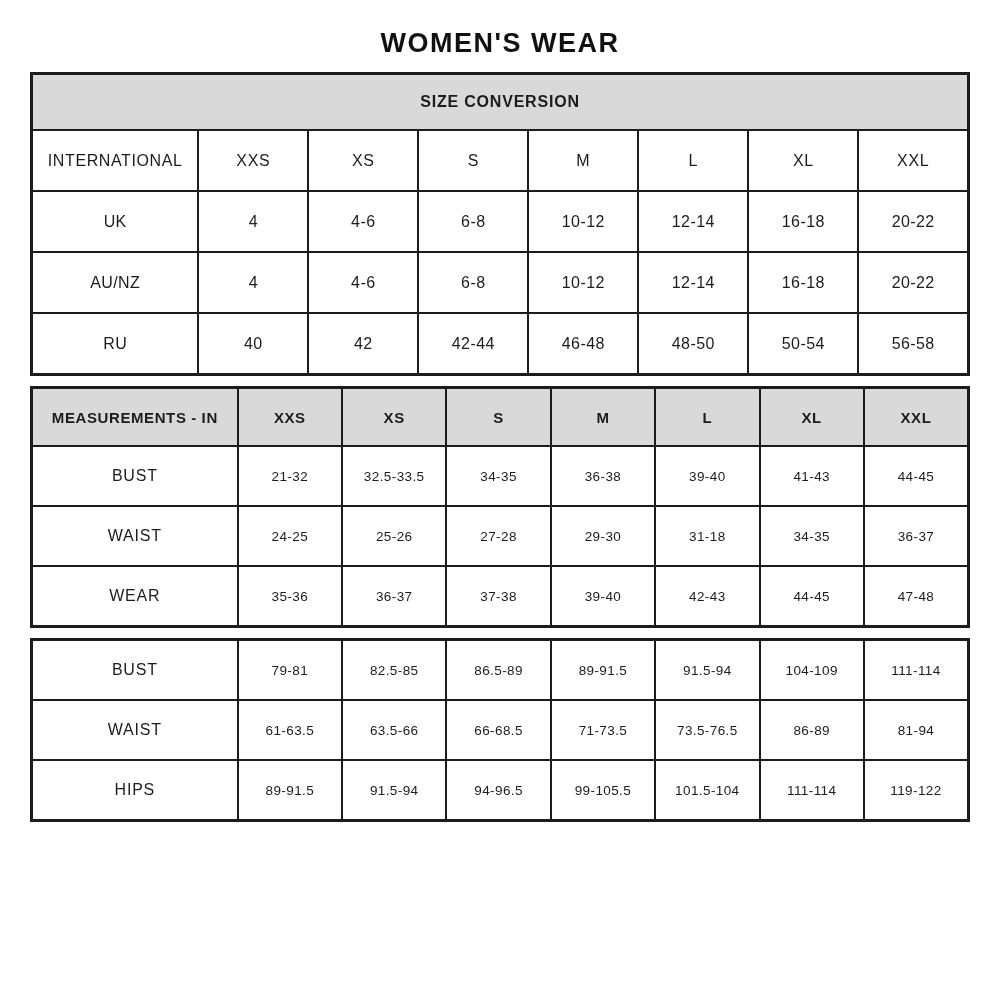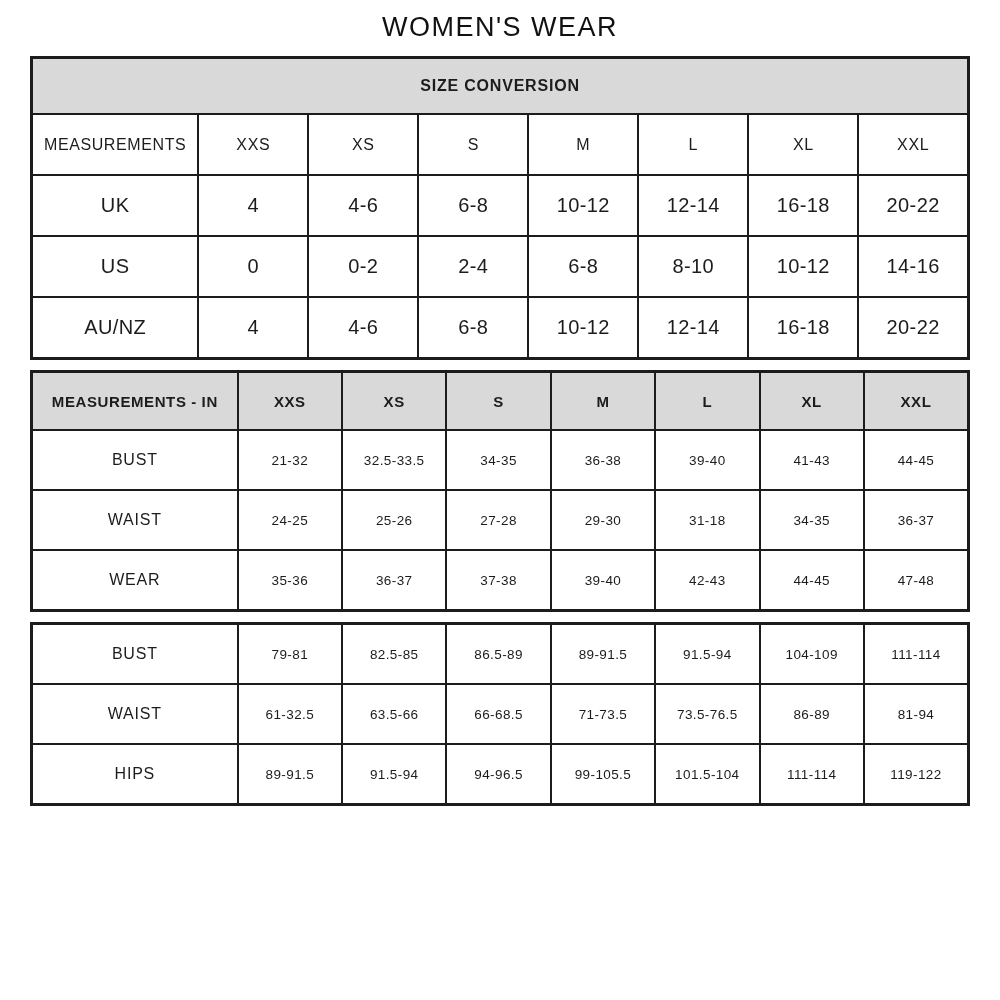--- a/index.html
+++ b/index.html
@@ -14,23 +14,23 @@
   }
   .page {
     width: 1000px;
     height: 1000px;
     box-sizing: border-box;
     padding-top: 12px;
   }
   .page-title {
     text-align: center;
     font-size: 27px;
-    font-weight: normal;
+    font-weight: bold;
     letter-spacing: 1.5px;
-    margin: 0 0 13px 0;
+    margin: 16px 0 13px 0;
     color: #111111;
   }
   table.sheet {
     width: 940px;
     margin: 4px auto;
     border-collapse: collapse;
     table-layout: fixed;
     text-align: center;
     border: 3px solid #1c1c1c;
   }
@@ -46,21 +46,21 @@
     font-size: 16px;
     height: 50px;
     letter-spacing: 0.8px;
   }
   #size-table .head-row td {
     font-size: 16px;
     height: 55px;
     letter-spacing: 0.6px;
   }
   #size-table .data-row td {
-    font-size: 20px;
+    font-size: 16px;
     height: 55px;
   }
   
   table.meas { margin-top: 10px; }
   table.meas .head-row td {
     background: #d9d9d9;
     font-weight: bold;
     font-size: 15px;
     height: 52px;
     letter-spacing: 0.6px;
@@ -91,58 +91,58 @@
       <col style="width:11.74%">
         <col style="width:11.74%">
         <col style="width:11.74%">
         <col style="width:11.76%">
     </colgroup>
     <tbody>
       <tr class="banner-row">
         <td colspan="8">SIZE CONVERSION</td>
       </tr>
       <tr class="head-row">
-        <td>MEASUREMENTS</td>
+        <td>INTERNATIONAL</td>
         <td>XXS</td>
         <td>XS</td>
         <td>S</td>
         <td>M</td>
         <td>L</td>
         <td>XL</td>
         <td>XXL</td>
       </tr>
       <tr class="data-row">
         <td class="rowlabel">UK</td>
         <td>4</td>
         <td>4-6</td>
         <td>6-8</td>
         <td>10-12</td>
         <td>12-14</td>
         <td>16-18</td>
         <td>20-22</td>
       </tr>
       <tr class="data-row">
-        <td class="rowlabel">US</td>
-        <td>0</td>
-        <td>0-2</td>
-        <td>2-4</td>
-        <td>6-8</td>
-        <td>8-10</td>
-        <td>10-12</td>
-        <td>14-16</td>
-      </tr>
-      <tr class="data-row">
         <td class="rowlabel">AU/NZ</td>
         <td>4</td>
         <td>4-6</td>
         <td>6-8</td>
         <td>10-12</td>
         <td>12-14</td>
         <td>16-18</td>
         <td>20-22</td>
+      </tr>
+      <tr class="data-row">
+        <td class="rowlabel">RU</td>
+        <td>40</td>
+        <td>42</td>
+        <td>42-44</td>
+        <td>46-48</td>
+        <td>48-50</td>
+        <td>50-54</td>
+        <td>56-58</td>
       </tr>
     </tbody>
   </table>
 
   <table class="sheet meas" id="meas-in-table">
     <colgroup>
       <col style="width:22%">
         <col style="width:11.14%">
         <col style="width:11.14%">
         <col style="width:11.14%">
@@ -212,21 +212,21 @@
         <td>79-81</td>
         <td>82.5-85</td>
         <td>86.5-89</td>
         <td>89-91.5</td>
         <td>91.5-94</td>
         <td>104-109</td>
         <td>111-114</td>
       </tr>
       <tr class="data-row">
         <td class="rowlabel">WAIST</td>
-        <td>61-32.5</td>
+        <td>61-63.5</td>
         <td>63.5-66</td>
         <td>66-68.5</td>
         <td>71-73.5</td>
         <td>73.5-76.5</td>
         <td>86-89</td>
         <td>81-94</td>
       </tr>
       <tr class="data-row">
         <td class="rowlabel">HIPS</td>
         <td>89-91.5</td>

